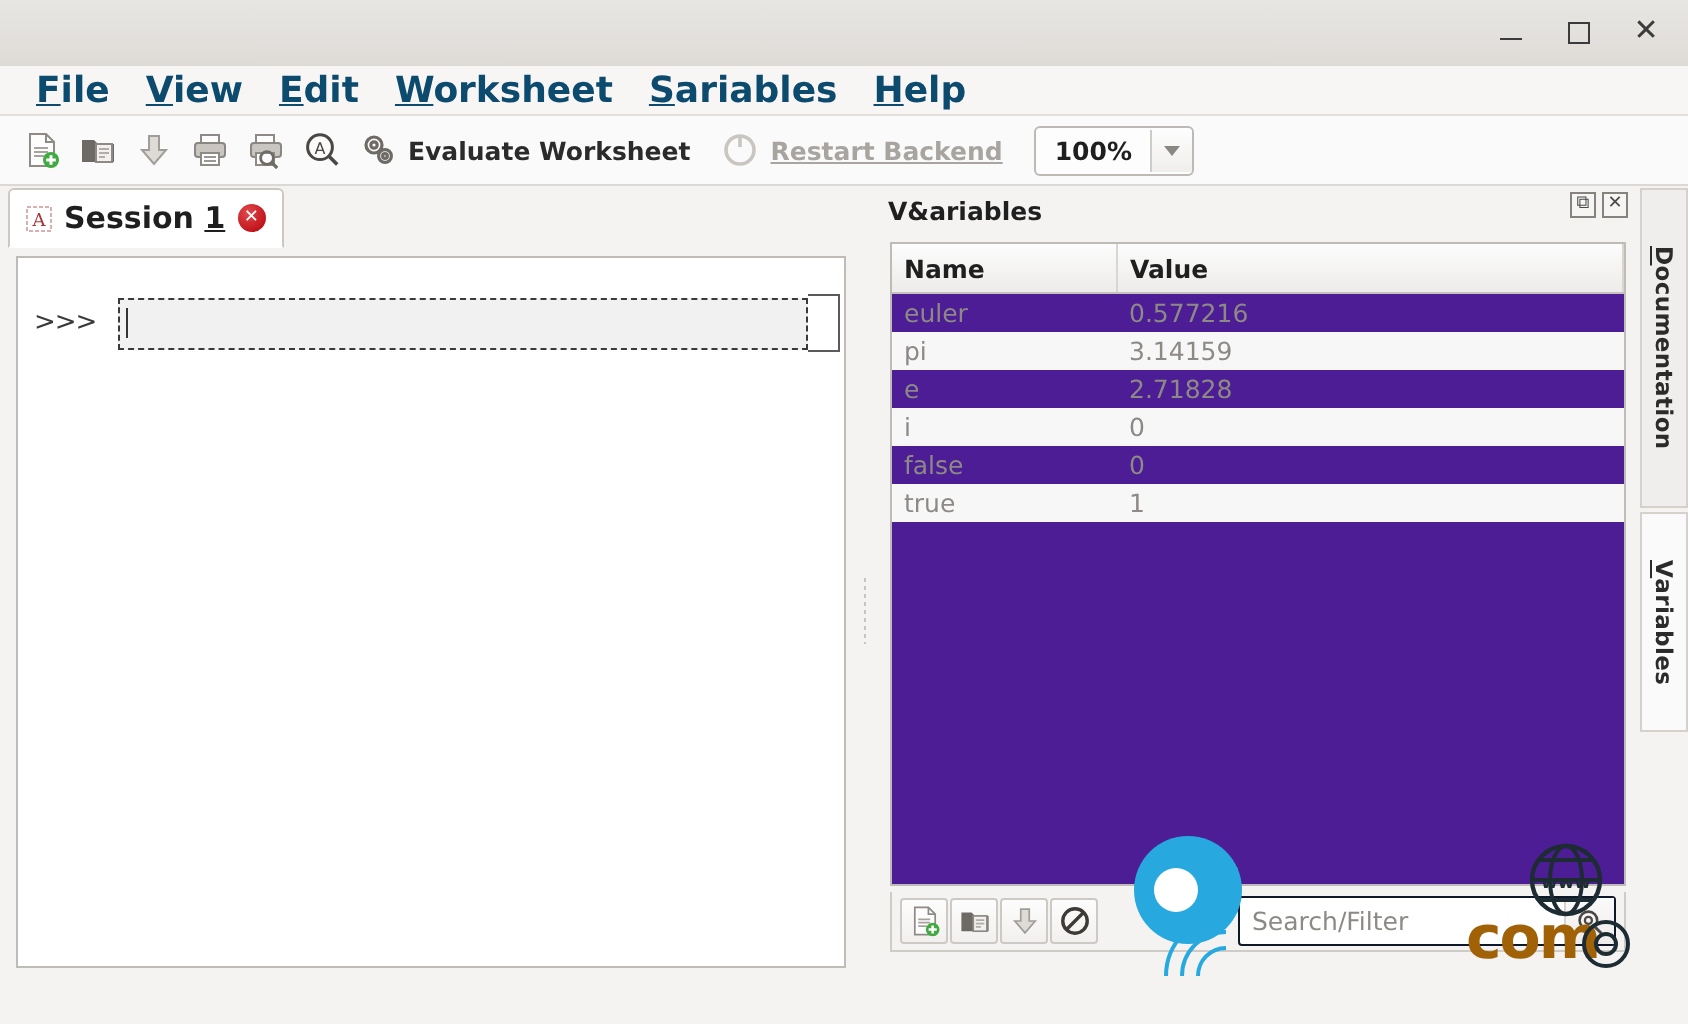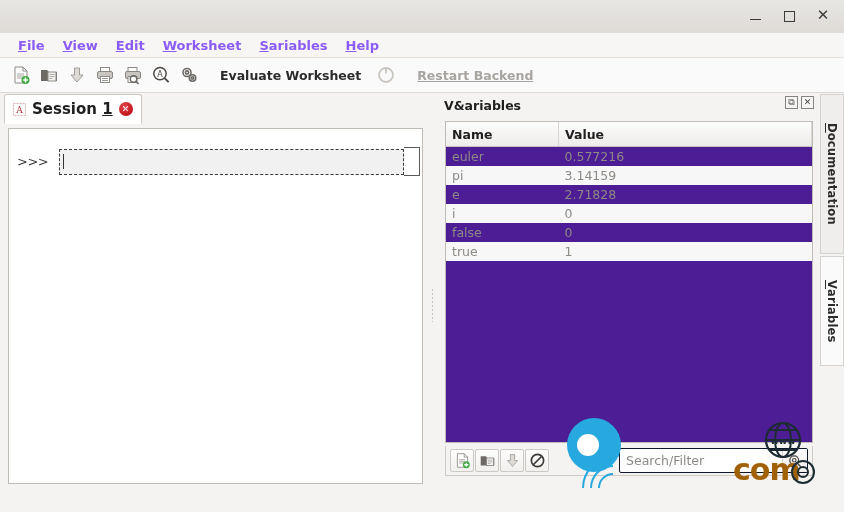--- a/index.html
+++ b/index.html
@@ -23,34 +23,34 @@
   .glyph-max{display:block;width:9px;height:9px;border:1.6px solid #3b3b3b;}
   .glyph-close{font-size:15px;font-weight:400;transform:translateY(-1px);}
 
   
   .menubar{
     position:absolute;left:0;top:33px;width:844px;height:25px;
     background:#f7f6f5;border-bottom:1px solid #e2dfdb;
     display:flex;align-items:center;padding-left:9px;box-sizing:border-box;
   }
   .menu-item{
-    font-size:13px;font-weight:bold;color:#8b5cf6;padding:3px 9px;cursor:default;white-space:nowrap;
+    font-size:18px;font-weight:bold;color:#0c4a6e;padding:3px 9px;cursor:default;white-space:nowrap;
   }
   .menu-item u{text-decoration:underline;}
 
   
   .toolbar{
     position:absolute;left:0;top:58px;width:844px;height:35px;
     background:#fbfafa;border-bottom:1px solid #dcd9d5;
     display:flex;align-items:center;padding-left:8px;box-sizing:border-box;gap:2px;
   }
   .tb-btn{width:26px;height:26px;display:flex;align-items:center;justify-content:center;border-radius:3px;}
   .tb-label{font-size:12.5px;font-weight:bold;color:#2b2b2b;margin-left:2px;margin-right:10px;white-space:nowrap;}
   .tb-label.disabled{color:#a8a5a1;text-decoration:underline;}
-  .tb-item{display:flex;align-items:center;gap:16px;}
+  .tb-item{display:flex;align-items:center;}
   .zoom-combo{
     display:flex;align-items:center;height:23px;border:1px solid #bdbab6;border-radius:3px;
     background:#fdfdfd;margin-left:4px;
   }
   .zoom-val{font-size:12.5px;font-weight:bold;padding:0 9px;color:#1f1f1f;}
   .zoom-arrow{
     width:20px;height:21px;border-left:1px solid #cfccc8;display:flex;align-items:center;justify-content:center;
     background:linear-gradient(#fdfdfd,#f0eeec);
   }
   .caret-dn{width:0;height:0;border-left:4px solid transparent;border-right:4px solid transparent;border-top:5px solid #8b8884;}
@@ -267,20 +267,26 @@
     <div class="tb-item">
       <div class="tb-btn">
         <svg width="20" height="20" viewBox="0 0 20 20">
           <circle cx="10" cy="10" r="7" fill="none" stroke="#c9c6c2" stroke-width="1.8"></circle>
           <path d="M10 3.5v5" stroke="#c9c6c2" stroke-width="1.8"></path>
         </svg>
       </div>
       <span class="tb-label disabled">Restart Backend</span>
     </div>
 
+    <div class="zoom-combo">
+      <span class="zoom-val">100%</span>
+      <span class="zoom-arrow">
+          <i class="caret-dn"></i>
+        </span>
+    </div>
   </div>
 
   <div class="tabstrip">
     <div class="tab">
       <svg width="13" height="13" viewBox="0 0 13 13">
         <rect x="0.5" y="0.5" width="12" height="12" fill="none" stroke="#d8b0b0" stroke-dasharray="2 1"></rect>
         <text x="6.5" y="10" font-size="9" font-family="DejaVu Serif" text-anchor="middle" fill="#a33">A</text>
       </svg>
       <span class="tab-title"><span>Session </span><u>1</u></span>
       <span class="tab-close">✕</span>

